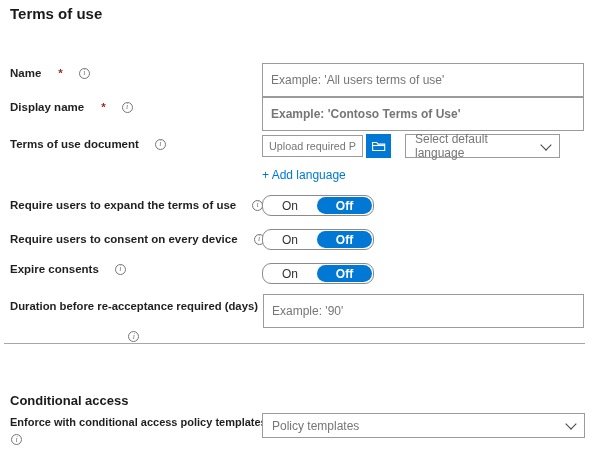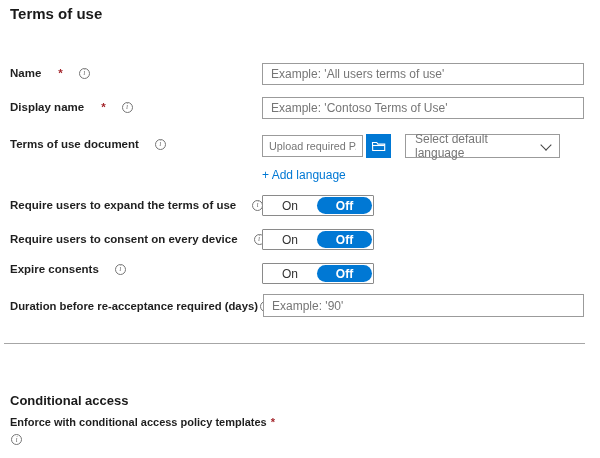--- a/index.html
+++ b/index.html
@@ -14,39 +14,39 @@
   .labelrow{display:flex;align-items:center;gap:16px;font-size:11.5px;font-weight:600;color:#1f1f1f;white-space:nowrap;}
   .req{color:#a4262c;font-weight:600;margin-left:1px;}
   .info{
     width:11px;height:11px;border:1px solid #767676;border-radius:50%;
     display:inline-flex;align-items:center;justify-content:center;
     font-size:8px;font-weight:400;color:#767676;box-sizing:border-box;line-height:1;
     flex:0 0 auto;cursor:default;font-style:italic;font-family:"Liberation Serif",serif;
   }
   .txt{
     position:absolute;box-sizing:border-box;height:22px;border:1px solid #9b9b9b;
-    background:#fff;font-family:inherit;font-size:12px;color:#1b1b1b;padding:4px 8px;outline:none;
+    background:#fff;font-family:inherit;font-size:12px;color:#1b1b1b;padding:16px 8px;outline:none;
   }
   .txt::placeholder{color:#767676;opacity:1;}
   .select{
     position:absolute;box-sizing:border-box;border:1px solid #9b9b9b;background:#fff;
     display:flex;align-items:center;justify-content:space-between;
     padding:0 9px;font-size:12px;color:#767676;cursor:pointer;gap:19px;
   }
   .chev{
     width:7px;height:7px;border-right:1.5px solid #444;border-bottom:1.5px solid #444;
     transform:rotate(45deg);margin-top:-3px;flex:0 0 auto;
   }
   .browse{
     position:absolute;width:25px;height:24px;background:#0078d4;border:1px solid #0078d4;
     display:flex;align-items:center;justify-content:center;padding:0;cursor:pointer;box-sizing:border-box;
   }
   .link{font-size:12px;color:#0078d4;cursor:pointer;text-decoration:none;}
   .toggle{
-    position:absolute;width:112px;height:21px;border:1px solid #8a8a8a;border-radius:1px;
+    position:absolute;width:112px;height:21px;border:1px solid #8a8a8a;border-radius:9px;
     background:#fff;display:flex;align-items:center;box-sizing:border-box;cursor:pointer;
   }
   .ton{flex:1;text-align:center;font-size:12px;color:#333;}
   .toff{
     width:55px;height:17px;margin-right:1px;background:#0078d4;border-radius:9px;
     color:#fff;font-size:12px;font-weight:600;display:flex;align-items:center;justify-content:center;flex:0 0 auto;
   }
   .divider{position:absolute;left:4px;top:343px;width:581px;height:1px;background:#a6a6a6;}
   .nowrap{white-space:nowrap;}
 </style>
@@ -66,21 +66,21 @@
   </div>
   <input class="txt" style="left: 262px; top: 63px; width: 322px;" placeholder="Example: 'All users terms of use'">
 
   <div class="abs labelrow" style="left:10px;top:101px;">
     <span>Display name</span>
     <span class="req">*</span>
     <span class="info">
         <span>i</span>
       </span>
   </div>
-  <input class="txt" style="left: 262px; top: 97px; width: 322px;" placeholder="Example: 'Contoso Terms of Use'">
+  <input class="txt" style="left: 262px; top: 97px; width: 322px; font-weight: bold;" placeholder="Example: 'Contoso Terms of Use'">
 
   <div class="abs labelrow" style="left:10px;top:138px;">
     <span>Terms of use document</span>
     <span class="info">
         <span>i</span>
       </span>
   </div>
   <input class="txt" style="left: 262px; top: 135px; width: 101px; font-size: 10.8px; padding: 0px 6px;" placeholder="Upload required P...">
   <button class="browse" style="left:366px;top:134px;">
     <span style="display:flex;">
@@ -122,33 +122,37 @@
     <span>Expire consents</span>
     <span class="info">
         <span>i</span>
       </span>
   </div>
   <div class="toggle" style="left:262px;top:263px;">
     <span class="ton">On</span>
     <span class="toff">Off</span>
   </div>
 
-  <div class="abs labelrow" style="left:10px;top:300px;gap:2px;font-size:11.3px;">
+  <div class="abs labelrow" style="left:10px;top:300px;gap:19px;font-size:11.3px;flex-direction:column;">
     <span>Duration before re-acceptance required (days)</span>
     <span class="info">
         <span>i</span>
       </span>
   </div>
   <input class="txt" style="left: 263px; top: 294px; width: 321px; height: 23px;" placeholder="Example: '90'">
 
   <div class="divider"></div>
 
   <div class="abs section2" style="left:10px;top:380px;">Conditional access</div>
 
   <div class="abs labelrow nowrap" style="left:10px;top:416px;font-size:11px;gap:3px;">
     <span>Enforce with conditional access policy templates</span>
     <span class="req">*</span>
   </div>
   <span class="abs info" style="left:11px;top:434px;">
       <span>i</span>
     </span>
+  <div class="select" style="left:262px;top:413px;width:323px;height:25px;">
+    <span>Policy templates</span>
+    <span class="chev"></span>
+  </div>
 
 </div>
 
 </body></html>

